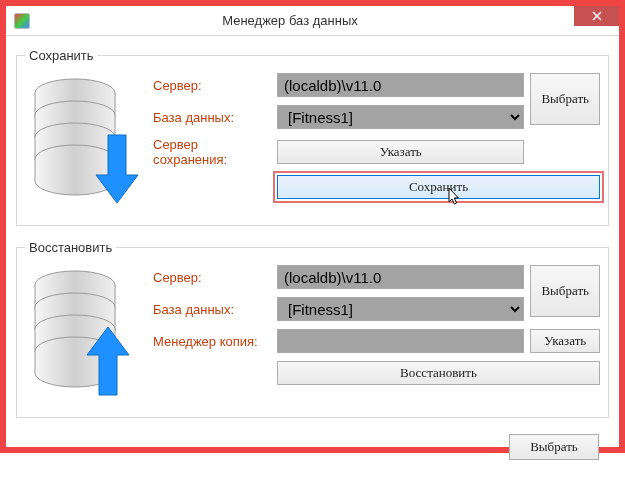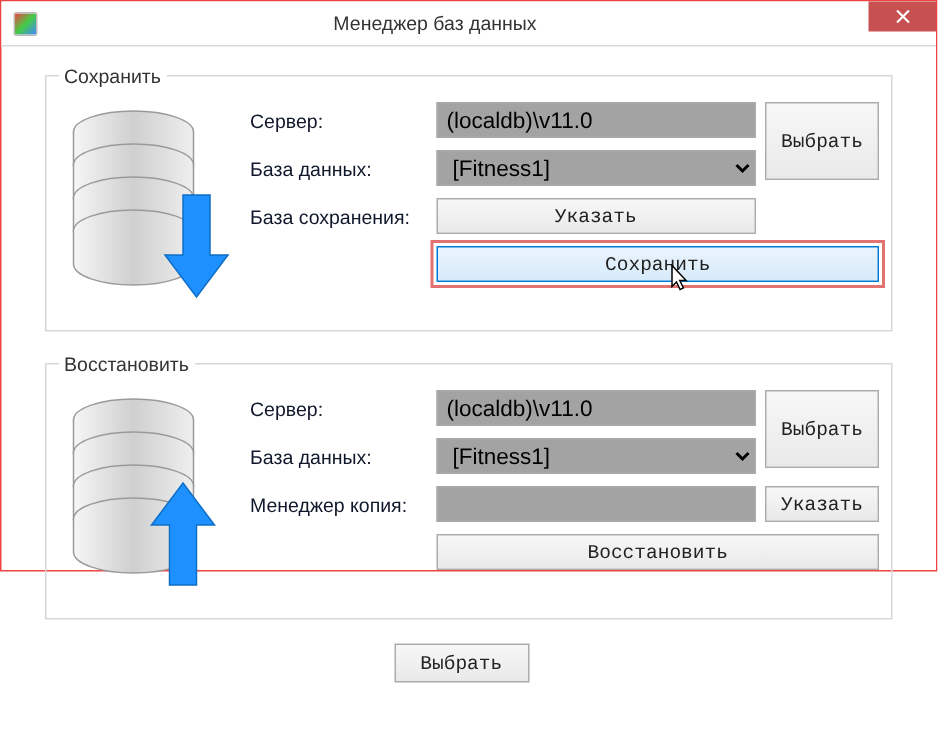--- a/index.html
+++ b/index.html
@@ -8,22 +8,22 @@
     font-family: "Segoe UI", Tahoma, sans-serif;
     font-size: 13px;
     background: #fff;
     color: #222;
     width: 625px;
     height: 500px;
     overflow: hidden;
   }
   .window {
     width: 625px;
-    height: 381px;
-    border: 1px solid #ef4444;
+    height: 453px;
+    border: 6px solid #ef4444;
     background: #fff;
     display: flex;
     flex-direction: column;
   }
   .titlebar {
     height: 30px;
     background: #fff;
     display: flex;
     align-items: center;
     border-bottom: 1px solid #d9d9d9;
@@ -50,21 +50,20 @@
     cursor: default;
     margin-top: -10px;
   }
   .titlebar .close svg { stroke:#fff; }
 
   .client {
     flex: 1;
     padding: 8px 10px 24px 10px;
     display: flex;
     flex-direction: column;
-    align-items: center;
   }
 
   fieldset.section {
     border: 1px solid #d7d7d7;
     margin: 4px 0 10px 0;
     padding: 10px 8px 10px 8px;
   }
   fieldset.section > legend {
     padding: 0 4px;
     font-size: 13px;
@@ -83,38 +82,38 @@
     padding-top:2px;
   }
   .form-grid {
     flex: 1;
     display: grid;
     grid-template-columns: 118px 1fr auto;
     column-gap: 6px;
     row-gap: 8px;
     align-items: center;
   }
-  .form-grid label { color:#0f172a; }
+  .form-grid label { color:#c2410c; }
   .txt, .sel {
     width: 100%;
     height: 24px;
     border: 1px solid #aaa;
     background:#a3a3a3;
     padding: 2px 6px;
     font-family: inherit;
     font-size: 15px;
   }
   .sel { appearance: auto; }
   .btn {
     height: 24px;
     min-width: 68px;
     padding: 0 10px;
     border: 1px solid #acacac;
     background: linear-gradient(#f7f7f7,#e9e9e9);
-    font-family: Liberation Mono, monospace;
+    font-family: Liberation Serif, serif;
     font-size: 13px;
     color:#222;
     cursor: default;
   }
   .btn.wide {
     grid-column: 2 / span 2;
     width: 100%;
   }
   .btn.highlight {
     border: 1px solid #0078d7;
@@ -185,21 +184,21 @@
         <div class="form-grid">
           <label>Сервер:</label>
           <input class="txt" value="(localdb)\v11.0" style="">
           <button class="btn tall-btn">Выбрать</button>
 
           <label>База данных:</label>
           <select class="sel">
             <option>[Fitness1]</option>
           </select>
 
-          <label>База сохранения:</label>
+          <label>Сервер сохранения:</label>
           <button class="btn">Указать</button>
 
           <div></div>
           <button class="btn wide highlight">
             <span>Сохранить</span>
             <svg class="cursor-pointer" width="14" height="20" viewBox="0 0 14 20">
               <path d="M1 1 l0 14 l3 -3 l2.4 5 l2.2 -1 l-2.4 -5 l4.2 0 z" fill="#fff" stroke="#000" stroke-width="1"></path>
             </svg>
           </button>
         </div>

